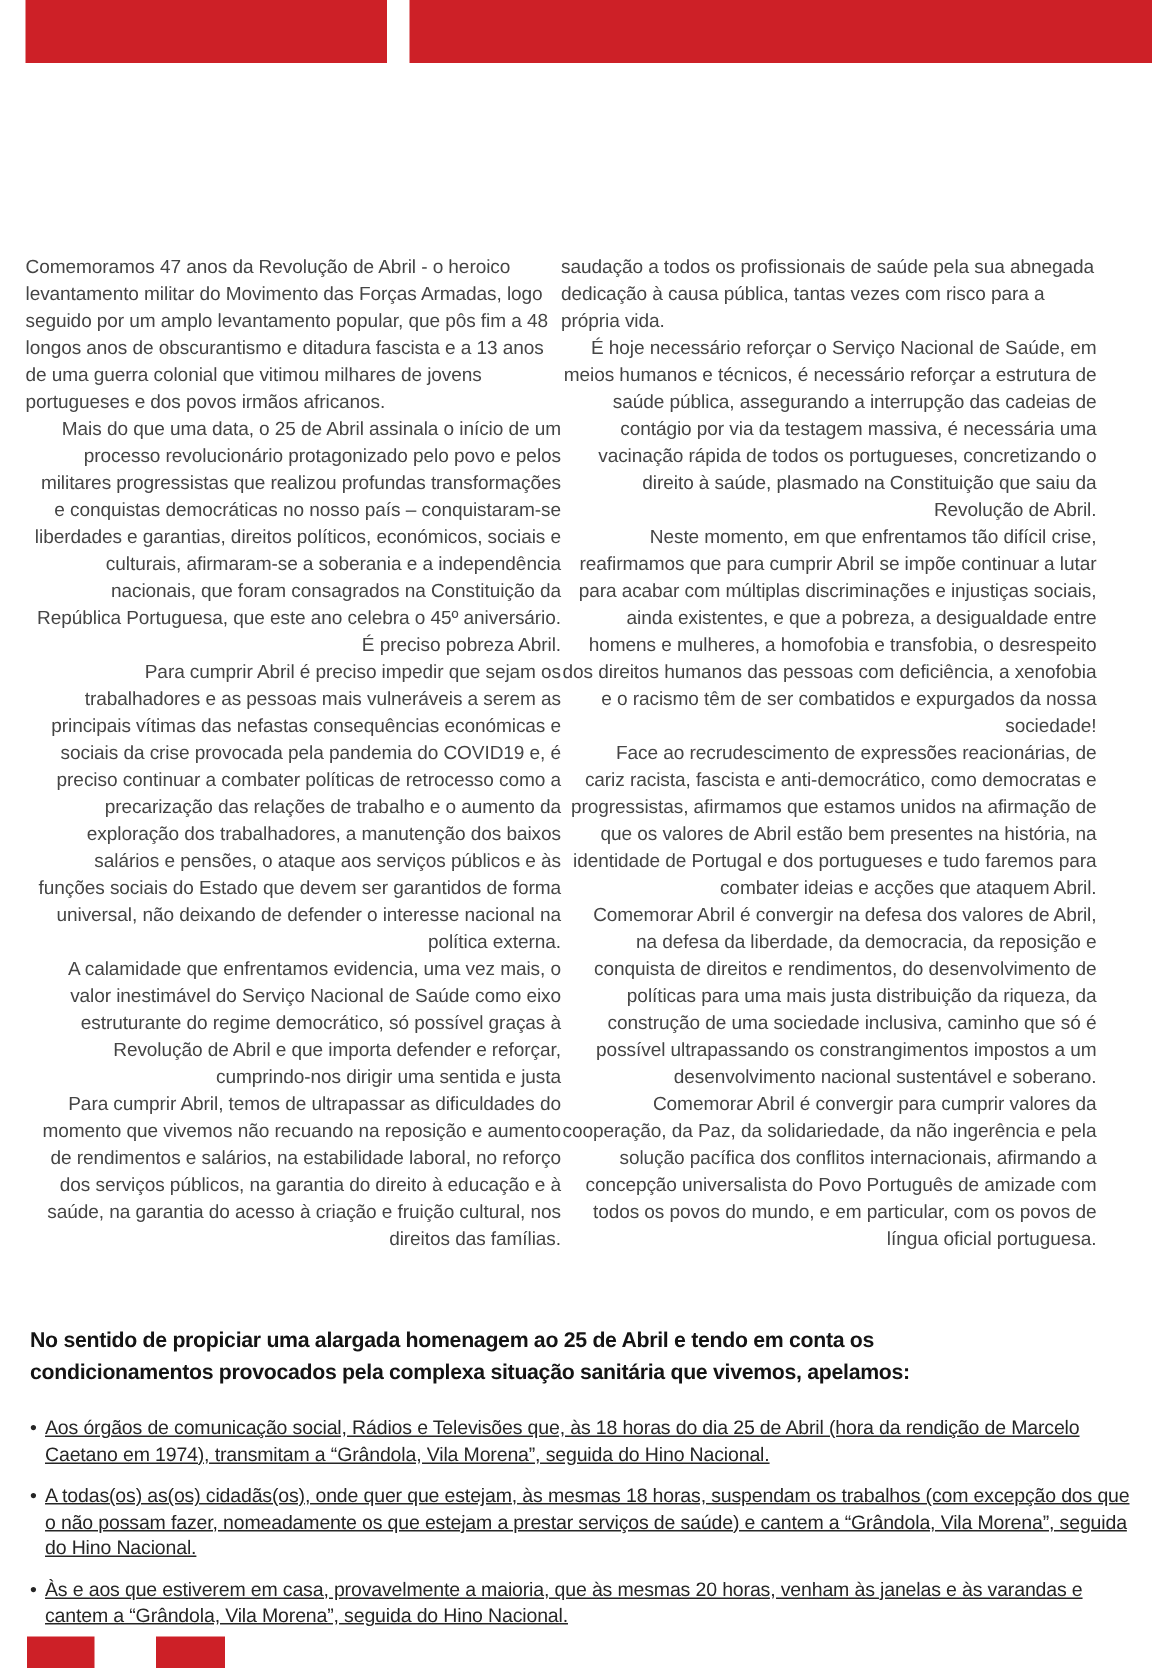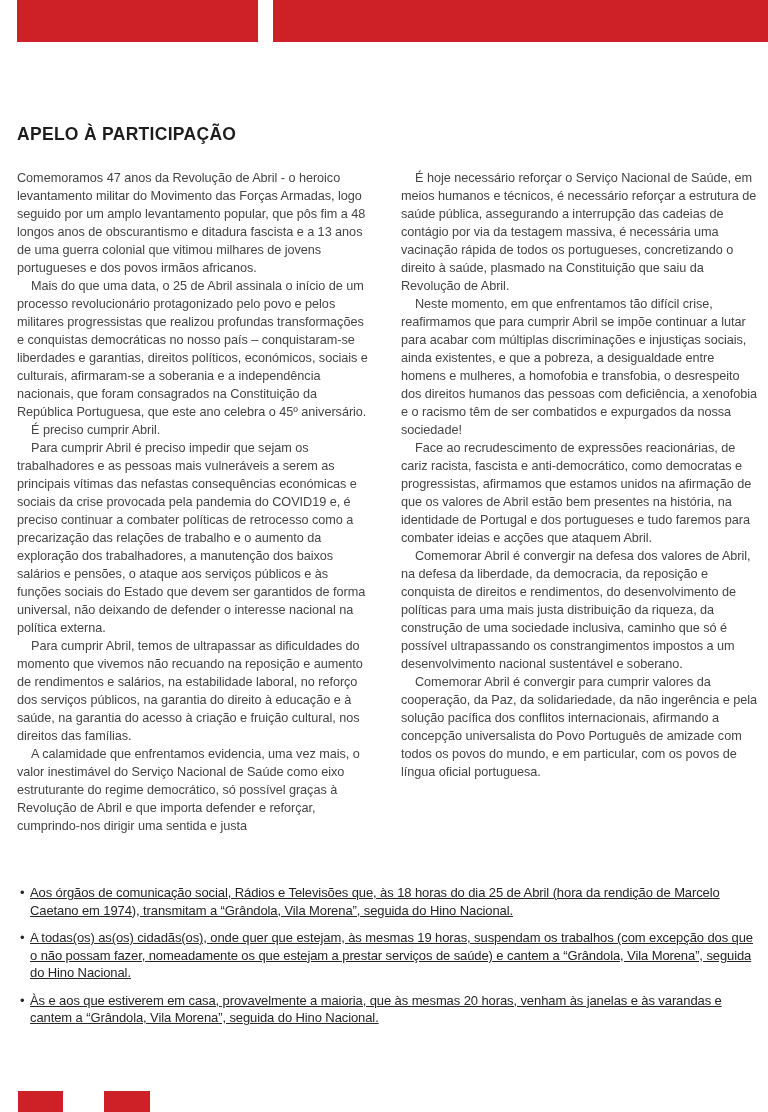--- a/index.html
+++ b/index.html
@@ -10,24 +10,24 @@
   
   .bar{position:absolute;top:0;height:42px;}
   .bar-left{left:17px;width:241px;}
   .bar-right{left:273px;width:495px;}
   
   .title{
     position:absolute;left:17px;top:124px;margin:0;
     font-size:17.5px;font-weight:bold;color:#1d1d1d;letter-spacing:.3px;
   }
   
-  .columns{position:absolute;left:17px;top:169px;width:742px;display:flex;gap:27px;}
+  .columns{position:absolute;left:17px;top:169px;width:742px;display:flex;}
   .col{width:357px;font-size:12.7px;line-height:18px;color:#454545;letter-spacing:-0.05px;}
   .col p{margin:0;}
-  .col p:not(.first){text-indent:14px;}
+  .col p:not(.first){text-indent:14px;text-align:right;}
   
   .appeal{position:absolute;left:20px;top:884px;width:740px;}
   .appeal-heading{
     margin:0 0 17px 0;max-width:612px;
     font-size:14.2px;font-weight:bold;line-height:21px;color:#141414;letter-spacing:-0.2px;
   }
   .bullet-item{
     display:flex;margin:0 0 10px 0;
     font-size:13px;line-height:17.5px;color:#262626;letter-spacing:-0.1px;
   }
@@ -42,49 +42,50 @@
 </head>
 <body>
 
 <div class="page">
 
   <header>
     <div class="bar bar-left" style="background-color: rgb(205, 32, 39);"></div>
     <div class="bar bar-right" style="background-color: rgb(205, 32, 39);"></div>
   </header>
 
-  <h1 class="title">APELO À PARTICIPAÇÃO</h1>
 
   <main class="columns">
     <section class="col">
         <p class="first">Comemoramos 47 anos da Revolução de Abril - o heroico levantamento militar do Movimento das Forças Armadas, logo seguido por um amplo levantamento popular, que pôs fim a 48 longos anos de obscurantismo e ditadura fascista e a 13 anos de uma guerra colonial que vitimou milhares de jovens portugueses e dos povos irmãos africanos.</p>
         <p class="">Mais do que uma data, o 25 de Abril assinala o início de um processo revolucionário protagonizado pelo povo e pelos militares progressistas que realizou profundas transformações e conquistas democráticas no nosso país – conquistaram-se liberdades e garantias, direitos políticos, económicos, sociais e culturais, afirmaram-se a soberania e a independência nacionais, que foram consagrados na Constituição da República Portuguesa, que este ano celebra o 45º aniversário.</p>
-        <p class="">É preciso cumprir Abril.</p>
+        <p class="">É preciso pobreza Abril.</p>
         <p class="">Para cumprir Abril é preciso impedir que sejam os trabalhadores e as pessoas mais vulneráveis a serem as principais vítimas das nefastas consequências económicas e sociais da crise provocada pela pandemia do COVID19 e, é preciso continuar a combater políticas de retrocesso como a precarização das relações de trabalho e o aumento da exploração dos trabalhadores, a manutenção dos baixos salários e pensões, o ataque aos serviços públicos e às funções sociais do Estado que devem ser garantidos de forma universal, não deixando de defender o interesse nacional na política externa.</p>
+        <p class="">A calamidade que enfrentamos evidencia, uma vez mais, o valor inestimável do Serviço Nacional de Saúde como eixo estruturante do regime democrático, só possível graças à Revolução de Abril e que importa defender e reforçar, cumprindo-nos dirigir uma sentida e justa</p>
         <p class="">Para cumprir Abril, temos de ultrapassar as dificuldades do momento que vivemos não recuando na reposição e aumento de rendimentos e salários, na estabilidade laboral, no reforço dos serviços públicos, na garantia do direito à educação e à saúde, na garantia do acesso à criação e fruição cultural, nos direitos das famílias.</p>
-        <p class="">A calamidade que enfrentamos evidencia, uma vez mais, o valor inestimável do Serviço Nacional de Saúde como eixo estruturante do regime democrático, só possível graças à Revolução de Abril e que importa defender e reforçar, cumprindo-nos dirigir uma sentida e justa</p>
       </section>
     <section class="col">
+        <p class="first">saudação a todos os profissionais de saúde pela sua abnegada dedicação à causa pública, tantas vezes com risco para a própria vida.</p>
         <p class="">É hoje necessário reforçar o Serviço Nacional de Saúde, em meios humanos e técnicos, é necessário reforçar a estrutura de saúde pública, assegurando a interrupção das cadeias de contágio por via da testagem massiva, é necessária uma vacinação rápida de todos os portugueses, concretizando o direito à saúde, plasmado na Constituição que saiu da Revolução de Abril.</p>
         <p class="">Neste momento, em que enfrentamos tão difícil crise, reafirmamos que para cumprir Abril se impõe continuar a lutar para acabar com múltiplas discriminações e injustiças sociais, ainda existentes, e que a pobreza, a desigualdade entre homens e mulheres, a homofobia e transfobia, o desrespeito dos direitos humanos das pessoas com deficiência, a xenofobia e o racismo têm de ser combatidos e expurgados da nossa sociedade!</p>
         <p class="">Face ao recrudescimento de expressões reacionárias, de cariz racista, fascista e anti-democrático, como democratas e progressistas, afirmamos que estamos unidos na afirmação de que os valores de Abril estão bem presentes na história, na identidade de Portugal e dos portugueses e tudo faremos para combater ideias e acções que ataquem Abril.</p>
         <p class="">Comemorar Abril é convergir na defesa dos valores de Abril, na defesa da liberdade, da democracia, da reposição e conquista de direitos e rendimentos, do desenvolvimento de políticas para uma mais justa distribuição da riqueza, da construção de uma sociedade inclusiva, caminho que só é possível ultrapassando os constrangimentos impostos a um desenvolvimento nacional sustentável e soberano.</p>
         <p class="">Comemorar Abril é convergir para cumprir valores da cooperação, da Paz, da solidariedade, da não ingerência e pela solução pacífica dos conflitos internacionais, afirmando a concepção universalista do Povo Português de amizade com todos os povos do mundo, e em particular, com os povos de língua oficial portuguesa.</p>
       </section>
   </main>
 
   <section class="appeal">
+    <p class="appeal-heading">No sentido de propiciar uma alargada homenagem ao 25 de Abril e tendo em conta os condicionamentos provocados pela complexa situação sanitária que vivemos, apelamos:</p>
     <div class="bullets">
         <div class="bullet-item first">
           <span class="bullet-marker">•</span>
           <span class="bullet-text">Aos órgãos de comunicação social, Rádios e Televisões que, às 18 horas do dia 25 de Abril (hora da rendição de Marcelo Caetano em 1974), transmitam a “Grândola, Vila Morena”, seguida do Hino Nacional.</span>
         </div>
         <div class="bullet-item">
           <span class="bullet-marker">•</span>
-          <span class="bullet-text">A todas(os) as(os) cidadãs(os), onde quer que estejam, às mesmas 19 horas, suspendam os trabalhos (com excepção dos que o não possam fazer, nomeadamente os que estejam a prestar serviços de saúde) e cantem a “Grândola, Vila Morena”, seguida do Hino Nacional.</span>
+          <span class="bullet-text">A todas(os) as(os) cidadãs(os), onde quer que estejam, às mesmas 18 horas, suspendam os trabalhos (com excepção dos que o não possam fazer, nomeadamente os que estejam a prestar serviços de saúde) e cantem a “Grândola, Vila Morena”, seguida do Hino Nacional.</span>
         </div>
         <div class="bullet-item">
           <span class="bullet-marker">•</span>
           <span class="bullet-text">Às e aos que estiverem em casa, provavelmente a maioria, que às mesmas 20 horas, venham às janelas e às varandas e cantem a “Grândola, Vila Morena”, seguida do Hino Nacional.</span>
         </div>
       </div>
   </section>
 
   <footer>
     <div class="mark mark-1" style="background-color: rgb(205, 32, 39);"></div>

